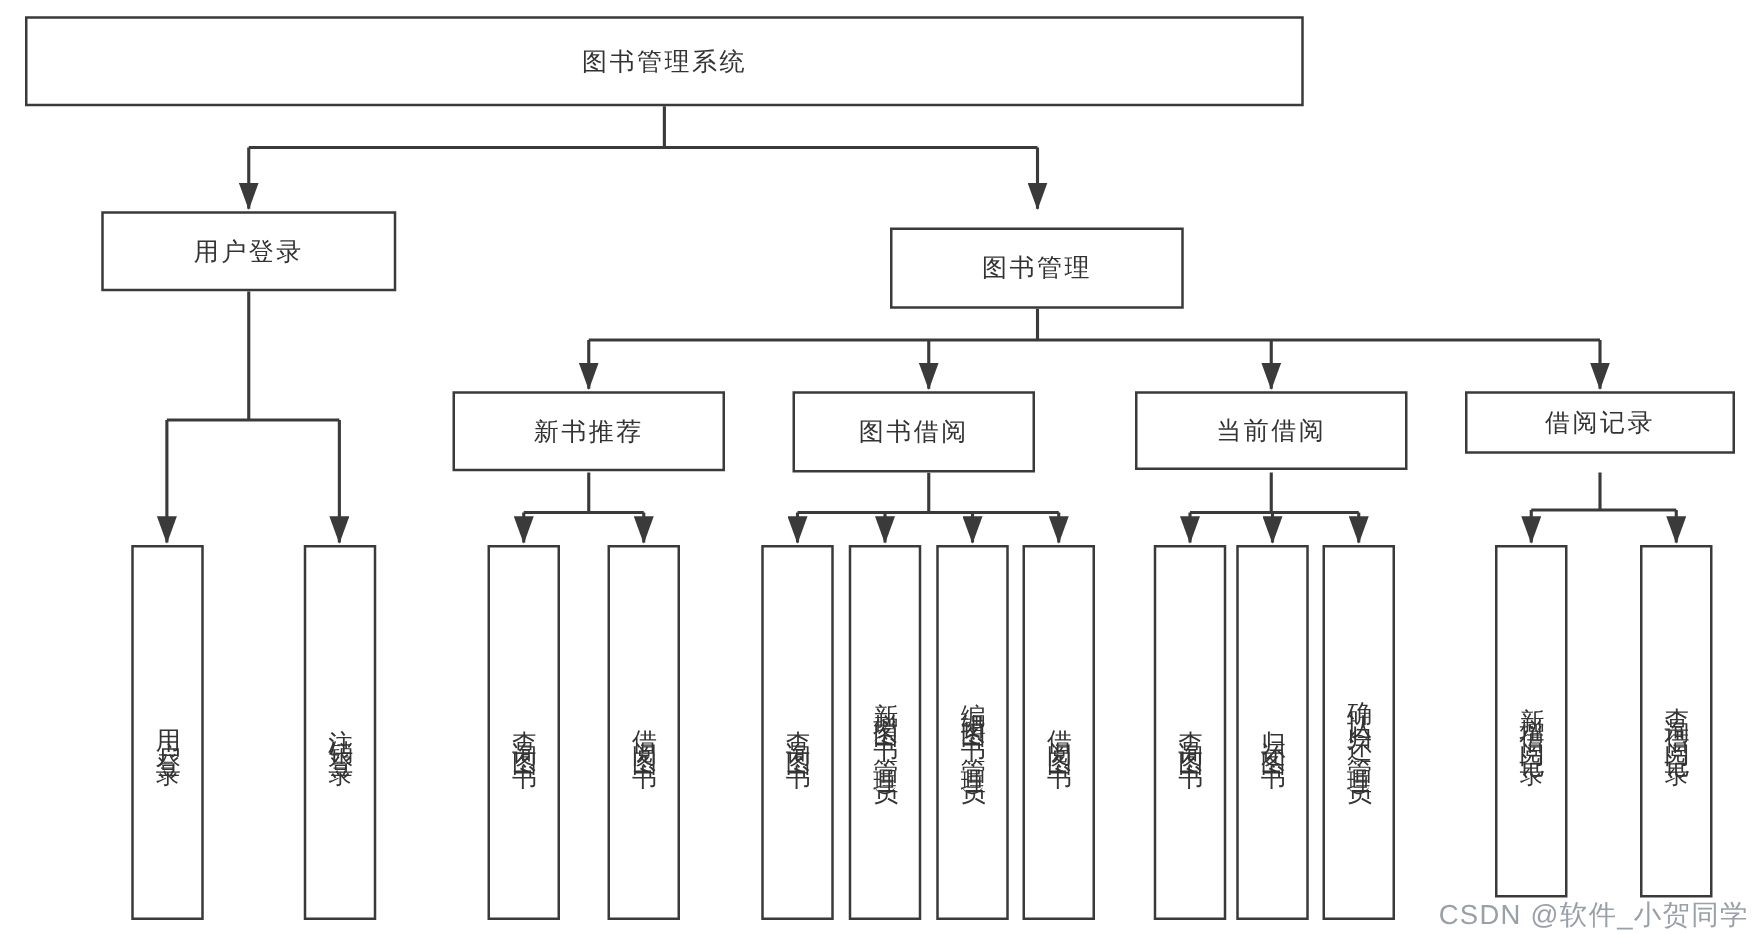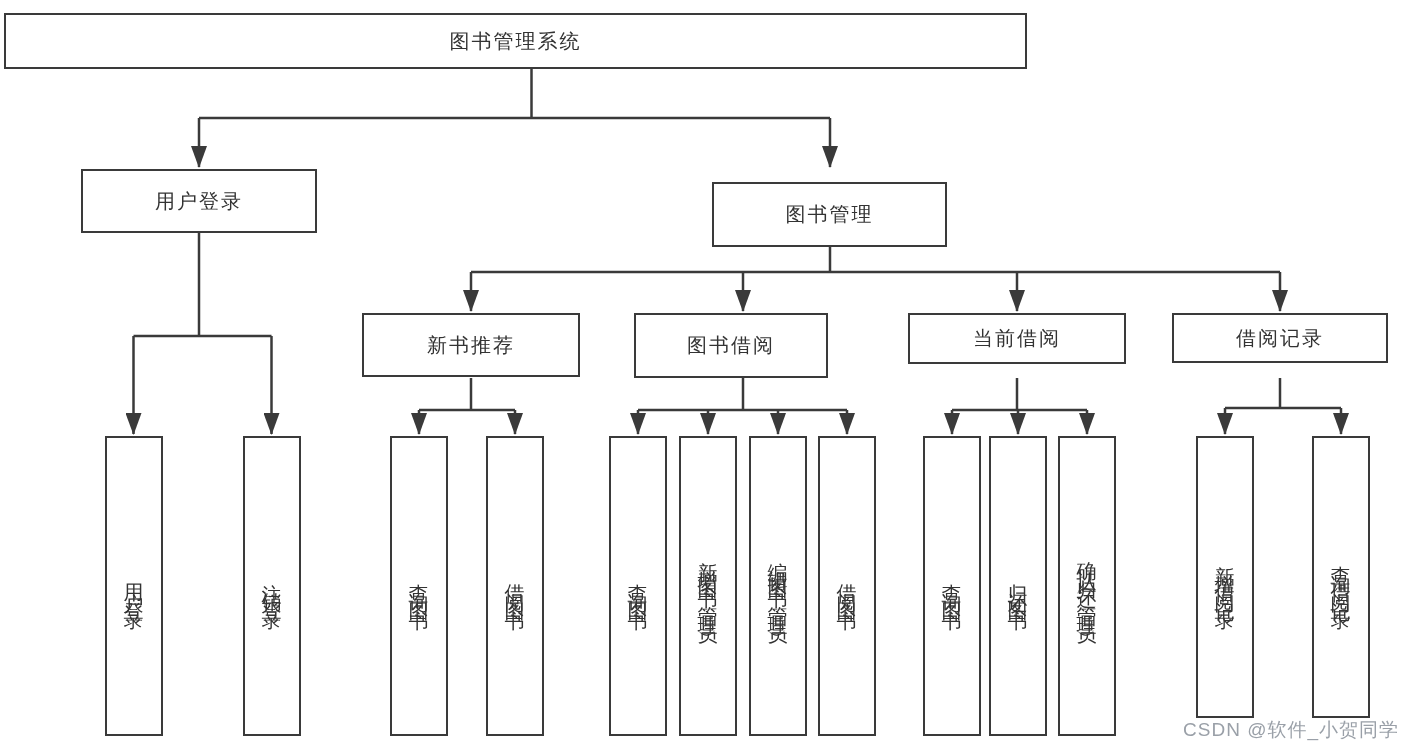--- a/index.html
+++ b/index.html
@@ -29,21 +29,21 @@
     text-orientation:mixed;
     letter-spacing:9px;
     line-height:1;
     font-size:20px;
   }
   .watermark{
     position:absolute;
     right:6px;
     top:717px;
     z-index:2;
-    font-size:19px;
+    font-size:22px;
     letter-spacing:1px;
     color:#9aa0a8;
     white-space:nowrap;
   }
 </style>
 </head>
 <body>
 
 <div id="canvas">
 
@@ -90,38 +90,38 @@
       <line x1="1018" y1="410" x2="1018" y2="434" marker-end="url(#arrow)"></line>
       <line x1="1087" y1="410" x2="1087" y2="434" marker-end="url(#arrow)"></line>
 
       <line x1="1280" y1="378" x2="1280" y2="408"></line>
       <line x1="1225" y1="408" x2="1341" y2="408"></line>
       <line x1="1225" y1="408" x2="1225" y2="434" marker-end="url(#arrow)"></line>
       <line x1="1341" y1="408" x2="1341" y2="434" marker-end="url(#arrow)"></line>
     </g>
   </svg>
 
-  <div class="node" style="left:4px;top:13px;width:1023px;height:56px">
+  <div class="node" style="left:20px;top:13px;width:1023px;height:72px">
     <span>图书管理系统</span>
   </div>
 
   <div class="node" style="left:81px;top:169px;width:236px;height:64px">
     <span>用户登录</span>
   </div>
   <div class="node" style="left:712px;top:182px;width:235px;height:65px">
     <span>图书管理</span>
   </div>
 
   <div class="node" style="left:362px;top:313px;width:218px;height:64px">
     <span>新书推荐</span>
   </div>
   <div class="node" style="left:634px;top:313px;width:194px;height:65px">
     <span>图书借阅</span>
   </div>
-  <div class="node" style="left:908px;top:313px;width:218px;height:51px">
+  <div class="node" style="left:908px;top:313px;width:218px;height:63px">
     <span>当前借阅</span>
   </div>
   <div class="node" style="left:1172px;top:313px;width:216px;height:50px">
     <span>借阅记录</span>
   </div>
 
   <div class="node leaf" style="left:105px;top:436px;width:58px;height:300px">
     <span>用户登录</span>
   </div>
   <div class="node leaf" style="left:243px;top:436px;width:58px;height:300px">

